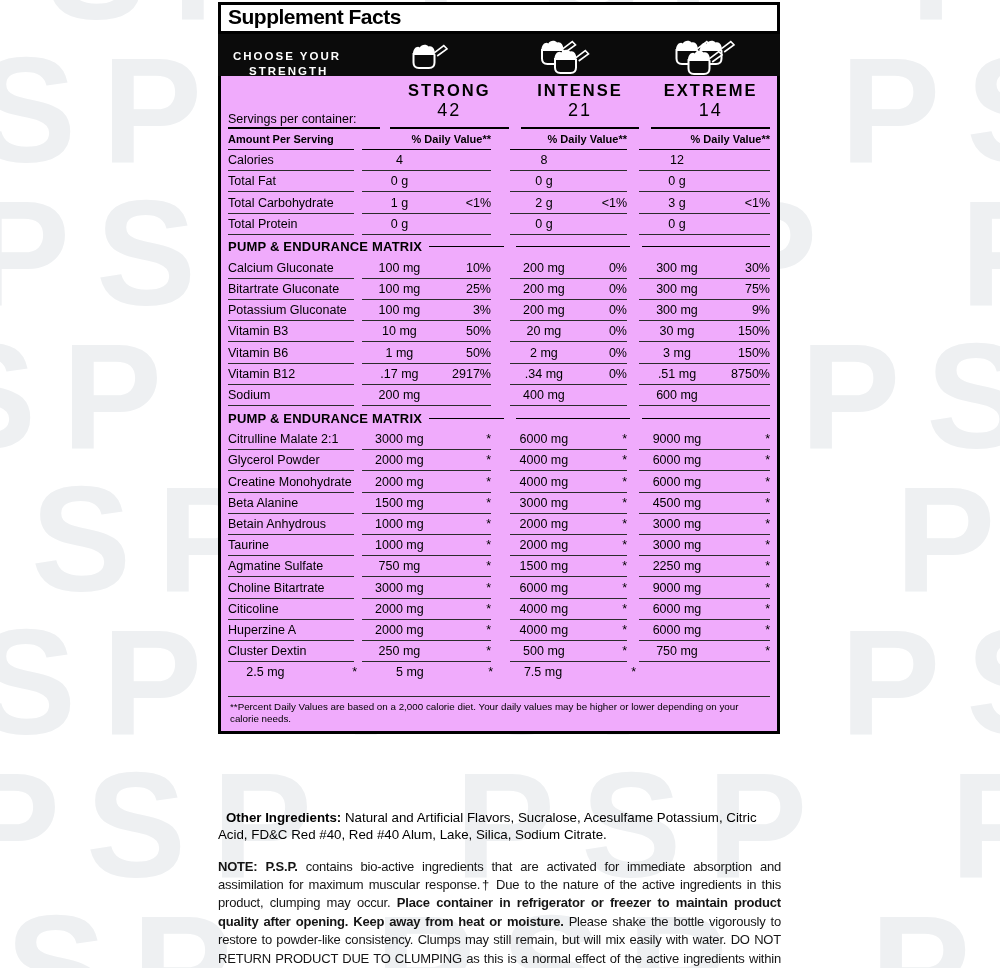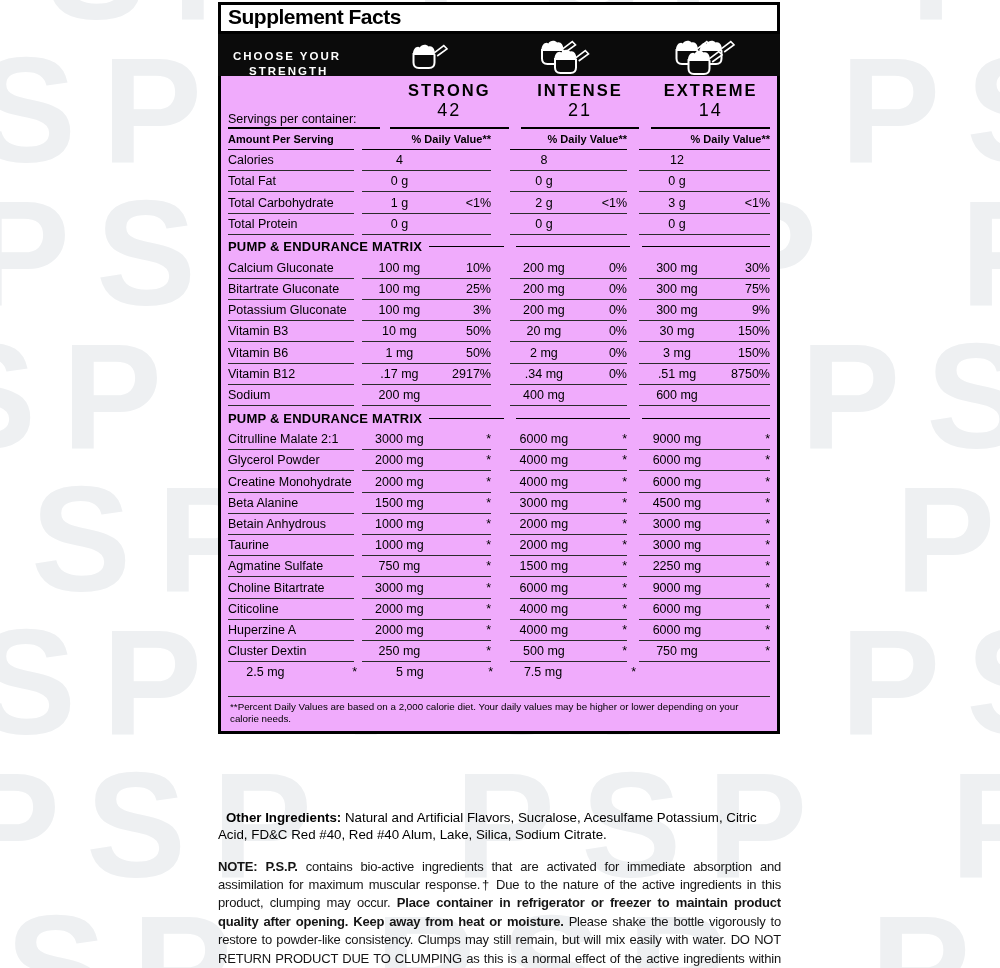--- a/index.html
+++ b/index.html
@@ -36,21 +36,21 @@
   .d-c2{width:117px;margin-right:12px;}
   .d-c3{width:131px;}
   .d-col{display:flex;align-items:flex-end;}
   .amt{width:58%;text-align:center;font-size:12.5px;line-height:1.12;}
   .dv{flex:1;text-align:right;font-size:12.5px;line-height:1.12;}
   .nrow > div{border-bottom:1.1px solid #2b2b2b;padding:3.2px 0 3px;}
   .nrow.no-rule > div{border-bottom:none;padding-bottom:5px;}
   .aps > div{border-bottom:1.6px solid #000;padding:2px 0 3.5px;}
   .aps .d-label{font-weight:bold;font-size:11px;}
   .aps .dvh{flex:1;text-align:right;font-weight:bold;font-size:11px;line-height:1.15;}
-  .sec-row{display:flex;align-items:center;padding:4.5px 0 3.5px;}
+  .sec-row{display:flex;align-items:center;padding:4.5px 0 3.5px;justify-content:flex-end;}
   .sec-left{display:flex;align-items:center;width:282px;margin-right:12px;}
   .sec-title{font-size:13px;font-weight:bold;letter-spacing:0.2px;white-space:nowrap;}
   .sec-line{flex:1;border-top:1.7px solid #000;margin-left:7px;}
   .sec-l2{width:117px;margin-right:12px;border-top:1.7px solid #000;}
   .sec-l3{width:131px;border-top:1.7px solid #000;}
   .lbl2{font-size:12.5px;line-height:1.12;}
   
   .footnotes{margin-top:12px;border-top:1.1px solid #2b2b2b;padding:4px 2px 1px;
              font-size:9.8px;line-height:1.22;}
   .fn2{padding-left:1px;}

